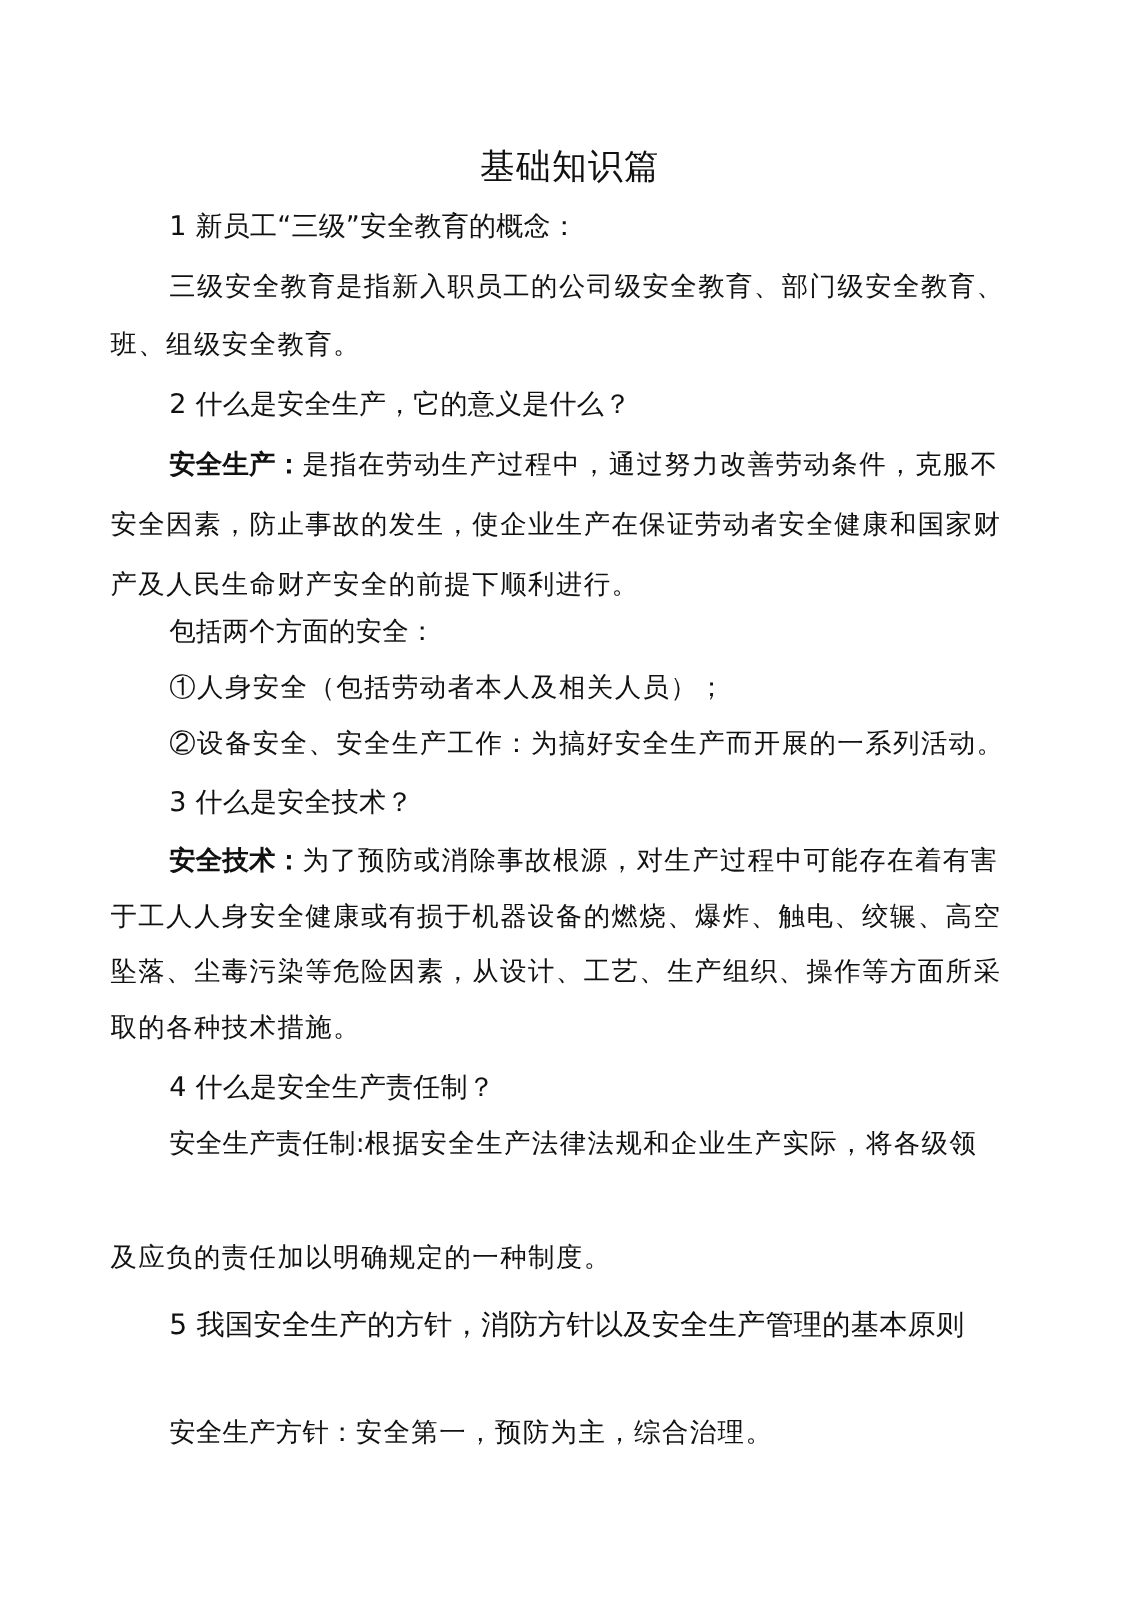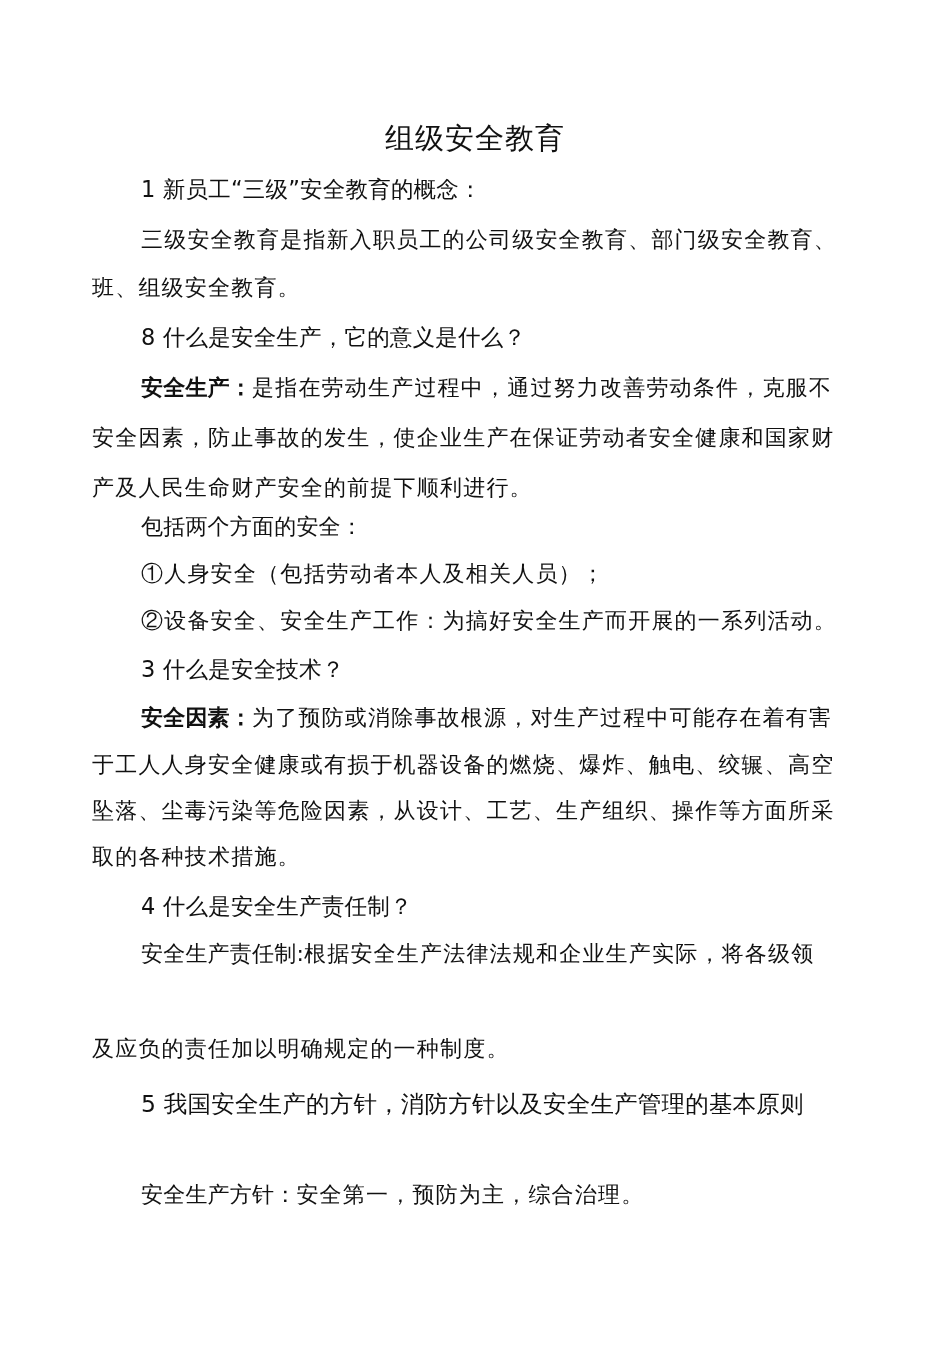--- a/index.html
+++ b/index.html
@@ -31,36 +31,36 @@
   .lead-plain {
     font-family: "DejaVu Sans", "Liberation Sans", sans-serif; font-weight: normal;
     letter-spacing: 0.2px;
   }
 </style>
 </head>
 <body>
 
 <div class="page">
 
-  <div class="title">组级安全教育</div>
+  <div class="title">基础知识篇</div>
 
   <div class="line indent heading" style="top:174px">1 新员工“三级”安全教育的概念：</div>
   <div class="line indent" style="top:225px">三级安全教育是指新入职员工的公司级安全教育、部门级安全教育、</div>
   <div class="line" style="top:273px">班、组级安全教育。</div>
 
-  <div class="line indent heading" style="top:322px">8 什么是安全生产，它的意义是什么？</div>
+  <div class="line indent heading" style="top:322px">2 什么是安全生产，它的意义是什么？</div>
   <div class="line indent" style="top:373px"><span class="lead">安全生产：</span><span>是指在劳动生产过程中，通过努力改善劳动条件，克服不</span></div>
   <div class="line" style="top:423px">安全因素，防止事故的发生，使企业生产在保证劳动者安全健康和国家财</div>
   <div class="line" style="top:473px">产及人民生命财产安全的前提下顺利进行。</div>
   <div class="line indent lead-plain" style="top:512px">包括两个方面的安全：</div>
   <div class="line indent" style="top:559px">①人身安全（包括劳动者本人及相关人员）；</div>
   <div class="line indent" style="top:606px">②设备安全、安全生产工作：为搞好安全生产而开展的一系列活动。</div>
 
   <div class="line indent heading" style="top:654px">3 什么是安全技术？</div>
-  <div class="line indent" style="top:703px"><span class="lead">安全因素：</span><span>为了预防或消除事故根源，对生产过程中可能存在着有害</span></div>
+  <div class="line indent" style="top:703px"><span class="lead">安全技术：</span><span>为了预防或消除事故根源，对生产过程中可能存在着有害</span></div>
   <div class="line" style="top:750px">于工人人身安全健康或有损于机器设备的燃烧、爆炸、触电、绞辗、高空</div>
   <div class="line" style="top:796px">坠落、尘毒污染等危险因素，从设计、工艺、生产组织、操作等方面所采</div>
   <div class="line" style="top:842px">取的各种技术措施。</div>
 
   <div class="line indent heading" style="top:891px">4 什么是安全生产责任制？</div>
   <div class="line indent" style="top:939px"><span class="lead-plain">安全生产责任制:</span><span>根据安全生产法律法规和企业生产实际，将各级领</span></div>
   <div class="line" style="top:1034px">及应负的责任加以明确规定的一种制度。</div>
 
   <div class="line indent heading h5" style="top:1089px">5 我国安全生产的方针，消防方针以及安全生产管理的基本原则</div>
   <div class="line indent" style="top:1180px"><span class="lead-plain">安全生产方针：</span><span>安全第一，预防为主，综合治理。</span></div>

